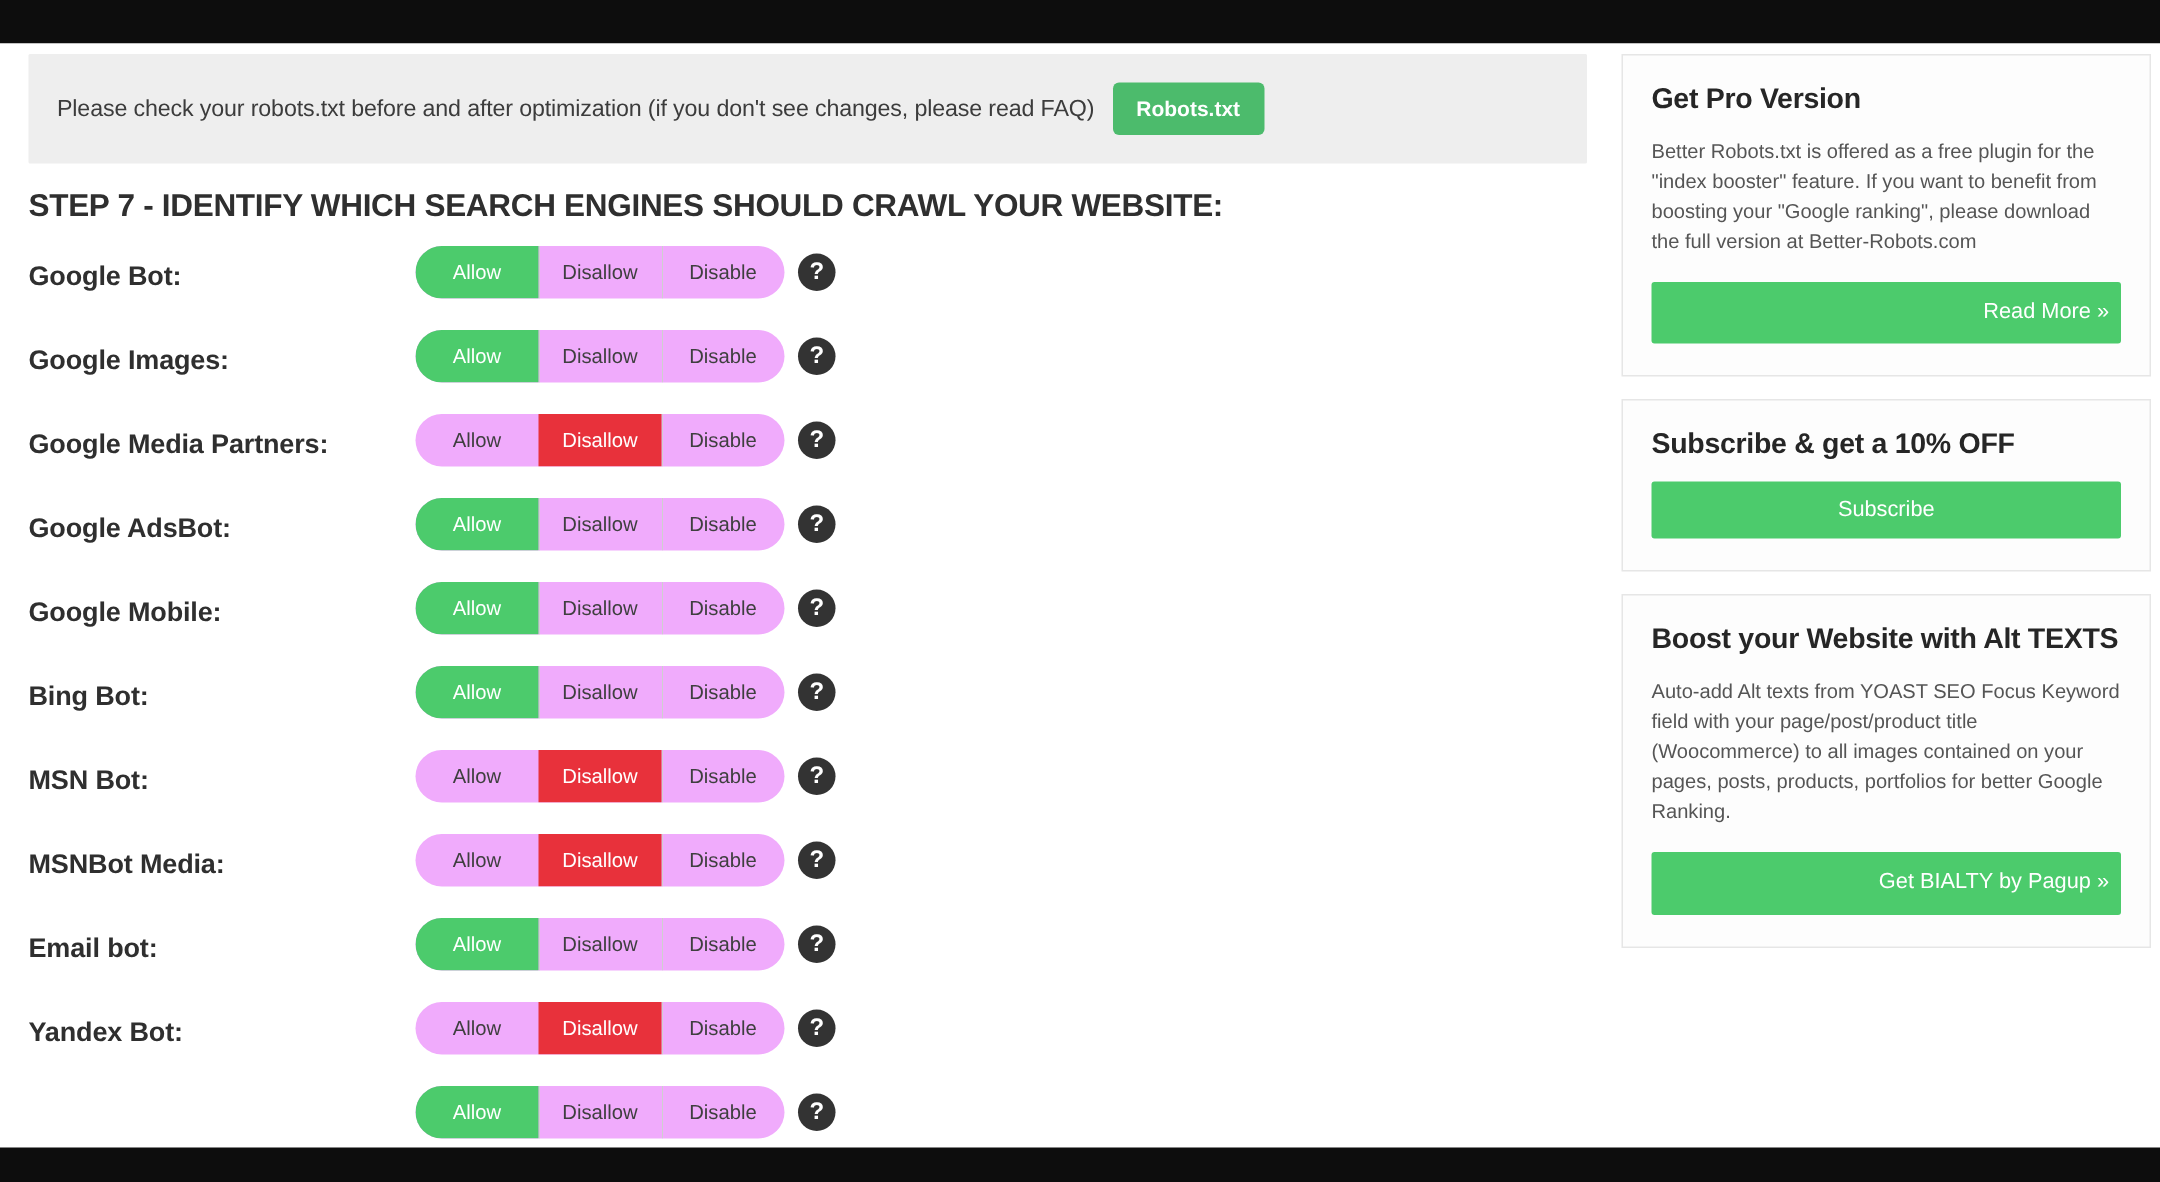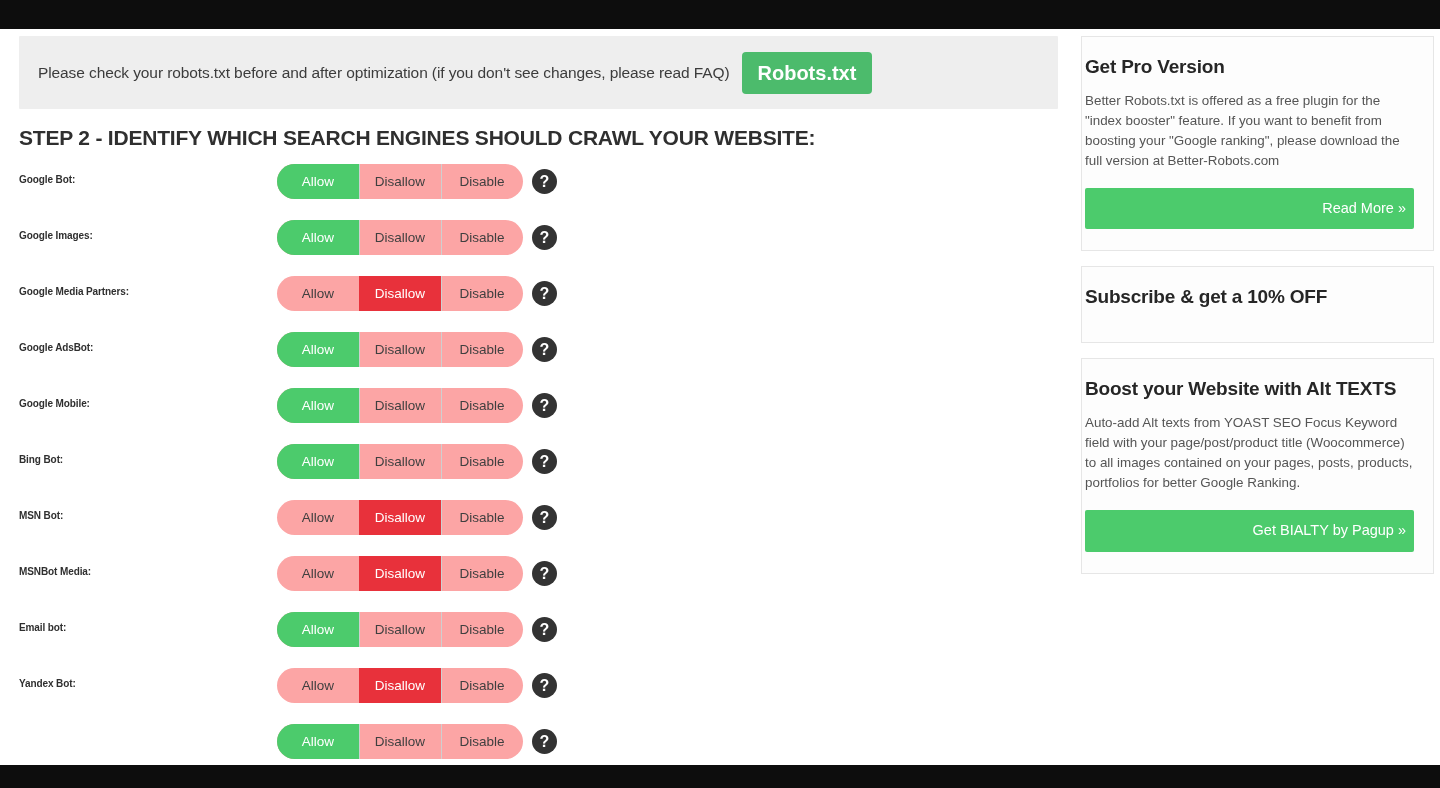--- a/index.html
+++ b/index.html
@@ -55,21 +55,21 @@
   }
   .notice-text {
     font-size: 15.5px;
     color: #3c3c3c;
     letter-spacing: -0.1px;
   }
   .robots-btn {
     margin-left: 12px;
     background: #4cbb6c;
     color: #ffffff;
-    font-size: 20px;
+    font-size: 14px;
     font-weight: bold;
     padding: 10px 16px;
     border-radius: 4px;
     border: none;
     cursor: pointer;
     white-space: nowrap;
     line-height: 1.1;
   }
 
   .step-title {
@@ -83,32 +83,32 @@
   
   .bot-list { margin-top: 8px; }
 
   .bot-row {
     position: relative;
     height: 56px;
   }
   .bot-label {
     position: absolute;
     left: 0; top: 16px;
-    font-size: 10px;
+    font-size: 18px;
     font-weight: bold;
     color: #2f2f2f;
     letter-spacing: -0.1px;
   }
   .switch {
     position: absolute;
     left: 258px;
     top: 6px;
     width: 246px;
     height: 35px;
-    background: #fca5a5;
+    background: #f0abfc;
     border-radius: 18px;
     display: flex;
     overflow: hidden;
   }
   .seg {
     flex: 1 1 33.333%;
     display: flex;
     align-items: center;
     justify-content: center;
     font-size: 13.5px;
@@ -149,21 +149,21 @@
 
   
   .sidebar {
     position: absolute;
     left: 1081px; top: 7px;
     width: 353px;
   }
   .panel {
     background: #fdfdfd;
     border: 1px solid #e6e6e6;
-    padding: 19px 19px 21px 3px;
+    padding: 19px 19px 21px 19px;
     margin-bottom: 15px;
   }
   .panel-title {
     font-size: 19px;
     font-weight: bold;
     color: #262626;
     letter-spacing: -0.2px;
     line-height: 22px;
     margin-bottom: 13px;
   }
@@ -225,21 +225,21 @@
 
   <div class="page">
 
     <div class="main-col">
 
       <div class="notice">
         <span class="notice-text">Please check your robots.txt before and after optimization (if you don't see changes, please read FAQ)</span>
         <button class="robots-btn">Robots.txt</button>
       </div>
 
-      <div class="step-title">STEP 2 - IDENTIFY WHICH SEARCH ENGINES SHOULD CRAWL YOUR WEBSITE:</div>
+      <div class="step-title">STEP 7 - IDENTIFY WHICH SEARCH ENGINES SHOULD CRAWL YOUR WEBSITE:</div>
 
       <div class="bot-list" id="bot-list">
           <div class="bot-row">
             <div class="bot-label">Google Bot:</div>
             <div class="switch">
               <button class="seg on-allow">Allow</button>
               <button class="seg">Disallow</button>
               <button class="seg">Disable</button>
             </div>
             <div class="help-icon">?</div>
@@ -341,20 +341,21 @@
     <div class="sidebar">
 
       <div class="panel">
         <div class="panel-title">Get Pro Version</div>
         <div class="panel-body">Better Robots.txt is offered as a free plugin for the "index booster" feature. If you want to benefit from boosting your "Google ranking", please download the full version at Better-Robots.com</div>
         <button class="cta">Read More »</button>
       </div>
 
       <div class="panel">
         <div class="panel-title">Subscribe &amp; get a 10% OFF</div>
+        <button class="subscribe-btn">Subscribe</button>
       </div>
 
       <div class="panel">
         <div class="panel-title">Boost your Website with Alt TEXTS</div>
         <div class="panel-body">Auto-add Alt texts from YOAST SEO Focus Keyword field with your page/post/product title (Woocommerce) to all images contained on your pages, posts, products, portfolios for better Google Ranking.</div>
         <button class="cta">Get BIALTY by Pagup »</button>
       </div>
 
     </div>
 

